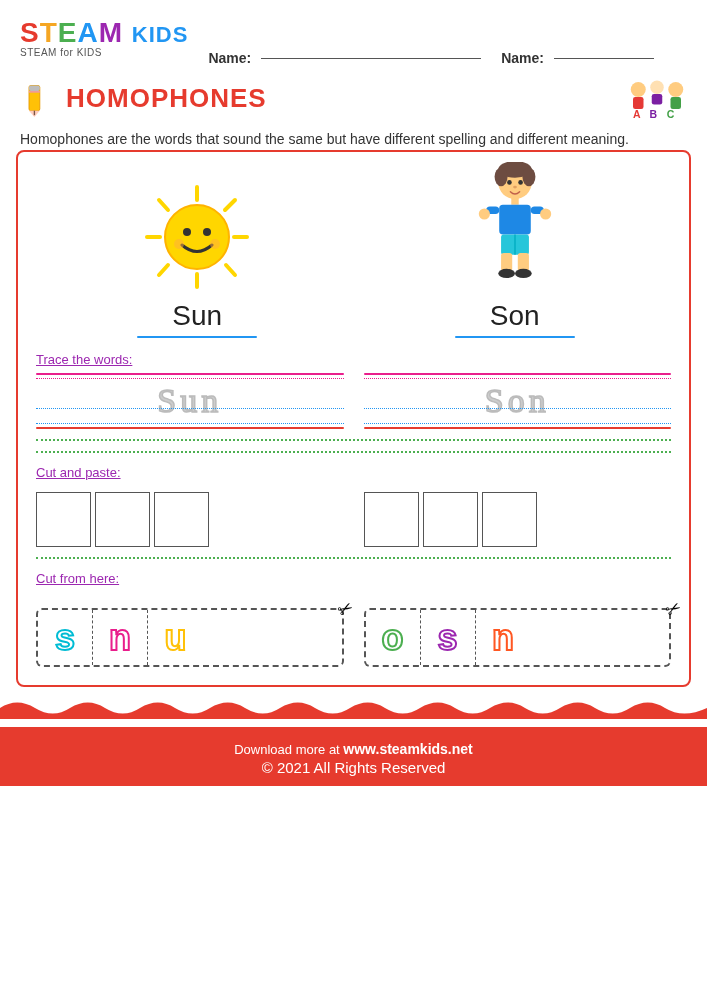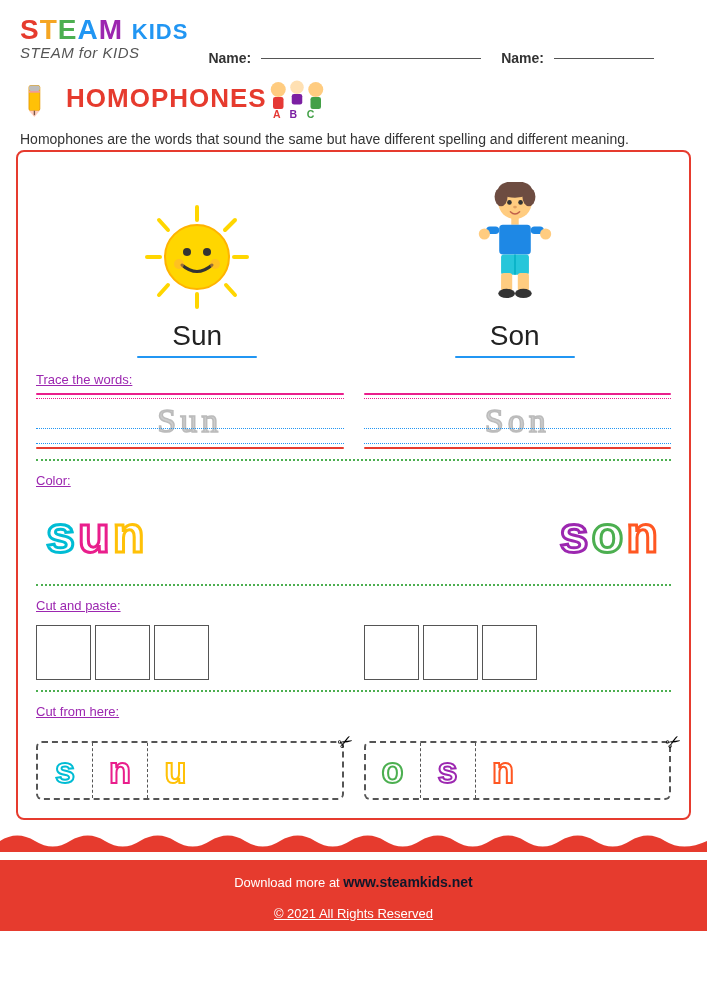--- a/index.html
+++ b/index.html
@@ -35,24 +35,23 @@
     .logo-steam .a { color: #2196f3; }
     .logo-steam .m { color: #9c27b0; }
     .logo-kids {
       font-size: 22px;
       font-weight: 900;
       color: #2196f3;
       letter-spacing: 1px;
       line-height: 1;
     }
     .logo-sub {
-      font-size: 15px;
+      font-size: 10px;
       color: #555;
       letter-spacing: 0.5px;
-      font-style: italic;
     }
     .name-date {
       display: flex;
       align-items: center;
       gap: 10px;
       font-size: 14px;
       color: #333;
       flex: 1;
       padding-left: 20px;
       margin-top: 40px;
@@ -66,20 +65,21 @@
     .date-label { font-weight: 600; margin-left: 10px; }
     .date-line {
       width: 100px;
       border-bottom: 1.5px solid #555;
     }
 
     
     .title-section {
       display: flex;
       align-items: center;
+      justify-content: space-between;
       padding: 4px 20px 4px 20px;
     }
     .title-left {
       display: flex;
       align-items: center;
       gap: 10px;
     }
     .pencil-icon {
       width: 36px;
       height: 36px;
@@ -101,21 +101,21 @@
       font-size: 14px;
       color: #333;
       line-height: 1.5;
     }
 
     
     .main-card {
       margin: 0 16px 10px 16px;
       border: 2.5px solid #e63b2e;
       border-radius: 8px;
-      padding: 30px 18px 18px 18px;
+      padding: 10px 18px 18px 18px;
       background: #fff;
     }
 
     
     .images-row {
       display: flex;
       justify-content: space-around;
       align-items: flex-end;
       margin-bottom: 6px;
     }
@@ -279,29 +279,28 @@
       background: #e63b2e;
       padding: 14px 0 10px 0;
       text-align: center;
       margin-top: 4px;
     }
     .footer-text {
       color: #fff;
       font-size: 13px;
     }
     .footer-url {
-      color: #0f172a;
+      color: #ffffff;
       font-weight: 900;
       font-size: 14px;
     }
     .footer-copy {
       color: #fff;
-      font-size: 13px;
-      margin-top: 16px;
-      text-decoration: underline;
+      font-size: 15px;
+      margin-top: 2px;
     }
 
     .section-divider {
       border: none;
       border-top: 2px dotted #4caf50;
       margin: 10px 0;
     }
   </style>
 </head>
 <body>
@@ -444,33 +443,20 @@
           <div style="position:absolute; top:50%; left:50%; transform:translate(-50%,-50%); font-size:34px; font-family:cursive; color:#ccc; letter-spacing:4px; -webkit-text-stroke:1.5px #bbb;">Son</div>
           <div style="position:absolute; bottom:14px; left:0; right:0; border-bottom:1.5px dotted #2196f3;"></div>
         </div>
         <div class="trace-line-red"></div>
       </div>
     </div>
   </div>
 
   <hr class="section-divider">
 
-  <div>
-    <span class="section-label">Color:</span>
-    <div class="color-row">
-
-      <div class="color-word cw-sun">
-        <span class="color-letter outline-letter cw-s" style="color:transparent; -webkit-text-stroke:3px #00bcd4;">s</span><span class="color-letter outline-letter cw-u" style="color:transparent; -webkit-text-stroke:3px #e91e8c;">u</span><span class="color-letter outline-letter cw-n" style="color:transparent; -webkit-text-stroke:3px #ffc107;">n</span>
-      </div>
-
-      <div class="color-word cw-son">
-        <span class="color-letter outline-letter" style="color:transparent; -webkit-text-stroke:3px #9c27b0;">s</span><span class="color-letter outline-letter" style="color:transparent; -webkit-text-stroke:3px #4caf50;">o</span><span class="color-letter outline-letter" style="color:transparent; -webkit-text-stroke:3px #ff5722;">n</span>
-      </div>
-    </div>
-  </div>
 
   <hr class="section-divider">
 
   <div>
     <span class="section-label">Cut and paste:</span>
     <div class="cut-paste-row">
 
       <div class="cut-paste-block">
         <div class="paste-boxes">
           <div class="paste-box"></div>

